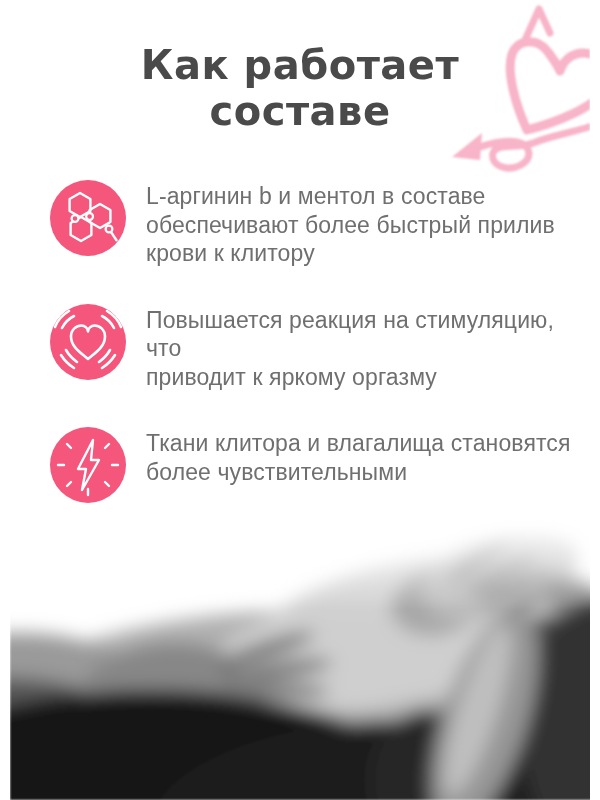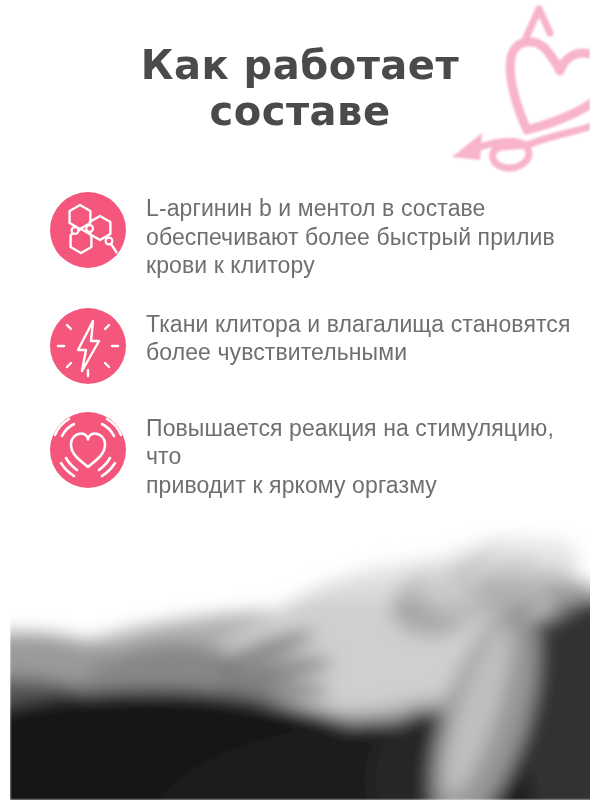--- a/index.html
+++ b/index.html
@@ -20,22 +20,22 @@
   }
 
   
   .doodle {
     position:absolute; top:0; right:0; width:160px; height:180px;
     z-index:2; filter:blur(1.1px);
   }
 
   
   .features {
-    position:absolute; top:192px; left:40px; width:530px;
-    display:flex; flex-direction:column; gap:28px; z-index:3;
+    position:absolute; top:180px; left:40px; width:530px;
+    display:flex; flex-direction:column; gap:36px; z-index:3;
   }
   .feature { display:flex; align-items:flex-start; }
   .icon-circle {
     flex:0 0 76px; width:76px; height:76px; border-radius:50%;
     background:#f4567c; position:relative;
   }
   .icon-circle svg { position:absolute; inset:0; }
   .feature-text {
     margin:2px 0 0 20px;
     font-size:23px; line-height:28.5px; color:#6f6f6f;
@@ -92,56 +92,56 @@
         </svg>
       </div>
       <p class="feature-text">L-аргинин b и ментол в составе
 обеспечивают более быстрый прилив
 крови к клитору</p>
     </div>
 
     <div class="feature">
       <div class="icon-circle">
         <svg viewBox="0 0 76 76" aria-hidden="true">
-          <g fill="none" stroke="#fff" stroke-width="2.4" stroke-linecap="round" stroke-linejoin="round">
-            <path d="M43,13 L28,42 L36,42 L32,63 L49,33 L41,33 Z"></path>
-            <line x1="62" y1="38" x2="68" y2="38"></line>
-            <line x1="55" y1="21" x2="59" y2="17"></line>
-            <line x1="55" y1="55" x2="59" y2="59"></line>
-            <line x1="38" y1="62" x2="38" y2="68"></line>
-            <line x1="21" y1="55" x2="17" y2="59"></line>
-            <line x1="14" y1="38" x2="8" y2="38"></line>
-            <line x1="21" y1="21" x2="17" y2="17"></line>
-          </g>
-        </svg>
-      </div>
-      <p class="feature-text">Ткани клитора и влагалища становятся
-более чувствительными</p>
-    </div>
-
-    <div class="feature">
-      <div class="icon-circle">
-        <svg viewBox="0 0 76 76" aria-hidden="true">
           <g fill="none" stroke="#fff" stroke-width="2.6" stroke-linecap="round" stroke-linejoin="round">
             <path d="M38,55 C31,49 21,43 21,32.5 C21,25.5 26.5,21.5 31.5,21.5
                      C35,21.5 38,24.5 38,27.5 C38,24.5 41,21.5 44.5,21.5
                      C49.5,21.5 55,25.5 55,32.5 C55,43 45,49 38,55 Z"></path>
             <path d="M24,12 Q16,16 12,24"></path>
             <path d="M19,7 Q9,13 5,23"></path>
             <path d="M52,12 Q60,16 64,24"></path>
             <path d="M57,7 Q67,13 71,23"></path>
             <path d="M11,51 Q16,59 24,64"></path>
             <path d="M16,46 Q20,53 27,58"></path>
             <path d="M65,51 Q60,59 52,64"></path>
             <path d="M60,46 Q56,53 49,58"></path>
           </g>
         </svg>
       </div>
       <p class="feature-text">Повышается реакция на стимуляцию, что
 приводит к яркому оргазму</p>
+    </div>
+
+    <div class="feature">
+      <div class="icon-circle">
+        <svg viewBox="0 0 76 76" aria-hidden="true">
+          <g fill="none" stroke="#fff" stroke-width="2.4" stroke-linecap="round" stroke-linejoin="round">
+            <path d="M43,13 L28,42 L36,42 L32,63 L49,33 L41,33 Z"></path>
+            <line x1="62" y1="38" x2="68" y2="38"></line>
+            <line x1="55" y1="21" x2="59" y2="17"></line>
+            <line x1="55" y1="55" x2="59" y2="59"></line>
+            <line x1="38" y1="62" x2="38" y2="68"></line>
+            <line x1="21" y1="55" x2="17" y2="59"></line>
+            <line x1="14" y1="38" x2="8" y2="38"></line>
+            <line x1="21" y1="21" x2="17" y2="17"></line>
+          </g>
+        </svg>
+      </div>
+      <p class="feature-text">Ткани клитора и влагалища становятся
+более чувствительными</p>
     </div>
 
   </div>
 
   <svg class="photo" viewBox="0 0 600 280" preserveAspectRatio="none" aria-hidden="true">
     <defs>
       <filter id="pblur" x="-20%" y="-20%" width="140%" height="140%">
         <feGaussianBlur stdDeviation="9"></feGaussianBlur>
       </filter>
       <linearGradient id="fadeTop" x1="0" y1="0" x2="0" y2="1">

